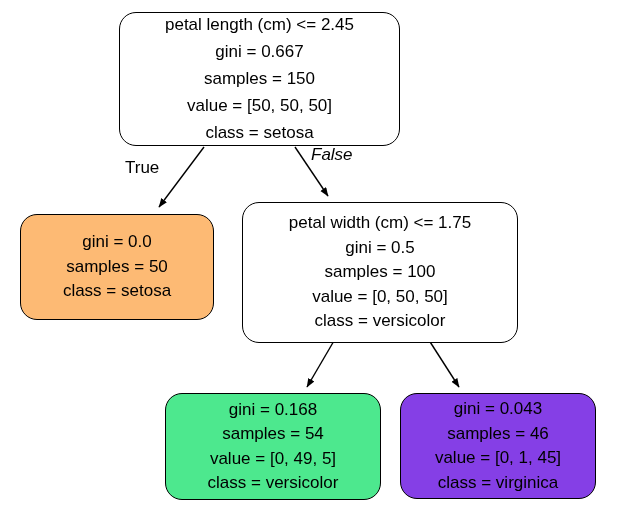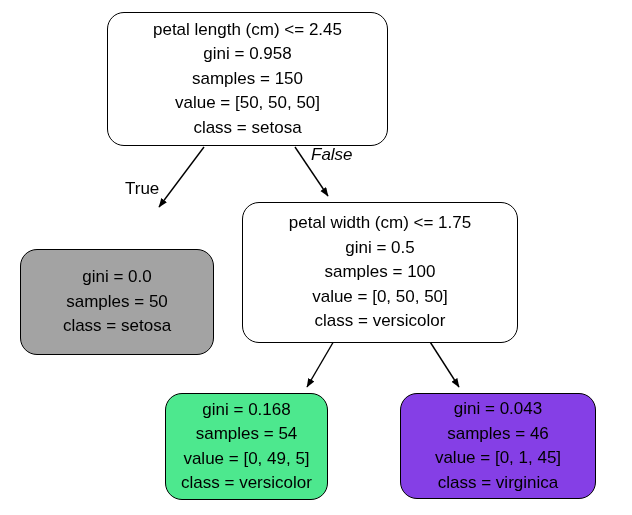--- a/index.html
+++ b/index.html
@@ -35,31 +35,31 @@
     display: flex;
     flex-direction: column;
     justify-content: center;
     align-items: center;
     text-align: center;
     color: #000000;
     font-size: 17px;
     line-height: 24.5px;
     white-space: nowrap;
   }
-  .node-root       { left: 107px; top: 12px;  width: 281px; height: 134px; }
+  .node-root       { left: 119px; top: 12px;  width: 281px; height: 134px; justify-content: space-between; }
   .node-setosa     { left: 20px;  top: 214px; width: 194px; height: 106px; }
   .node-split2     { left: 242px; top: 202px; width: 276px; height: 141px; }
-  .node-versicolor { left: 165px; top: 393px; width: 163px; height: 107px; }
+  .node-versicolor { left: 165px; top: 393px; width: 216px; height: 107px; }
   .node-virginica  { left: 400px; top: 393px; width: 196px; height: 106px; }
   .edge-label {
     position: absolute;
     font-size: 17px;
     color: #000000;
   }
-  .edge-label-true  { left: 125px; top: 158px; margin-top: 21px; }
+  .edge-label-true  { left: 125px; top: 158px; }
   .edge-label-false { left: 311px; top: 145px; font-style: italic; }
 </style>
 </head>
 <body>
 
 <div class="canvas">
 
   <svg class="edges" width="632" height="515" viewBox="0 0 632 515" xmlns="http://www.w3.org/2000/svg">
     <defs>
       <marker id="arrowhead" markerWidth="10" markerHeight="8" refX="8.5" refY="3.5" orient="auto" markerUnits="userSpaceOnUse">
@@ -70,27 +70,27 @@
     <line class="edge-line" x1="295" y1="147" x2="328" y2="196" marker-end="url(#arrowhead)"></line>
     <line class="edge-line" x1="338" y1="334" x2="307" y2="387" marker-end="url(#arrowhead)"></line>
     <line class="edge-line" x1="425" y1="334" x2="459" y2="387" marker-end="url(#arrowhead)"></line>
   </svg>
 
   <div class="edge-label edge-label-true">True</div>
   <div class="edge-label edge-label-false">False</div>
 
   <div class="node node-root" style="background-color: rgb(255, 255, 255);">
     <div>petal length (cm) &lt;= 2.45</div>
-    <div>gini = 0.958</div>
+    <div>gini = 0.667</div>
     <div>samples = 150</div>
     <div>value = [50, 50, 50]</div>
     <div>class = setosa</div>
   </div>
 
-  <div class="node node-setosa" style="background-color: #a3a3a3; margin-top: 35px;">
+  <div class="node node-setosa" style="background-color: #fdba74;">
     <div>gini = 0.0</div>
     <div>samples = 50</div>
     <div>class = setosa</div>
   </div>
 
   <div class="node node-split2" style="background-color: rgb(255, 255, 255);">
     <div>petal width (cm) &lt;= 1.75</div>
     <div>gini = 0.5</div>
     <div>samples = 100</div>
     <div>value = [0, 50, 50]</div>

